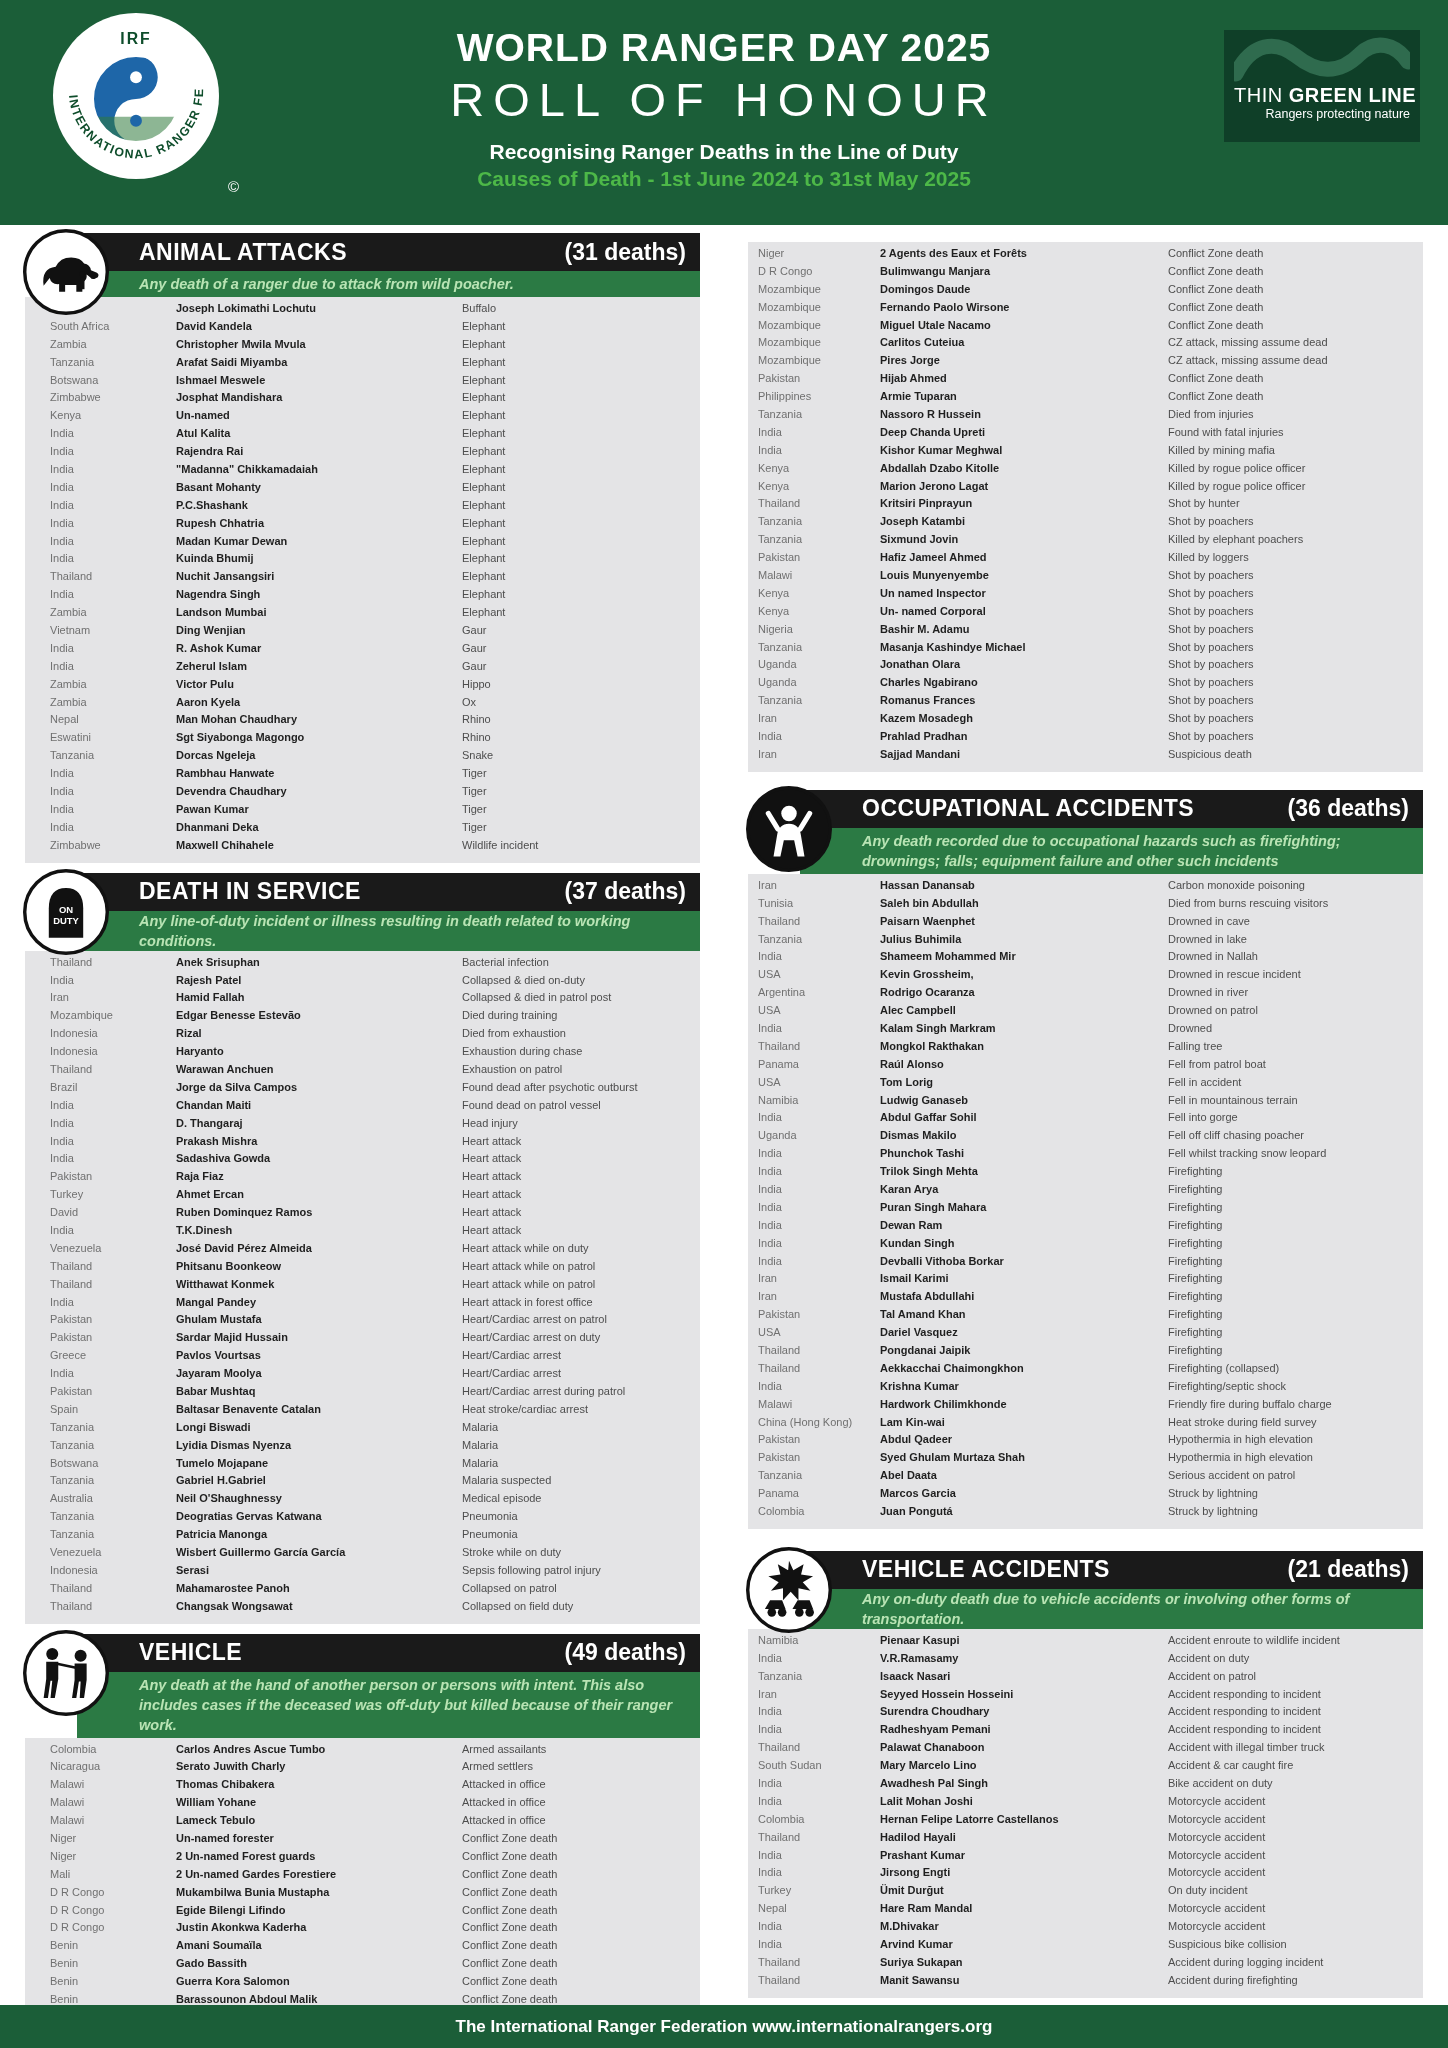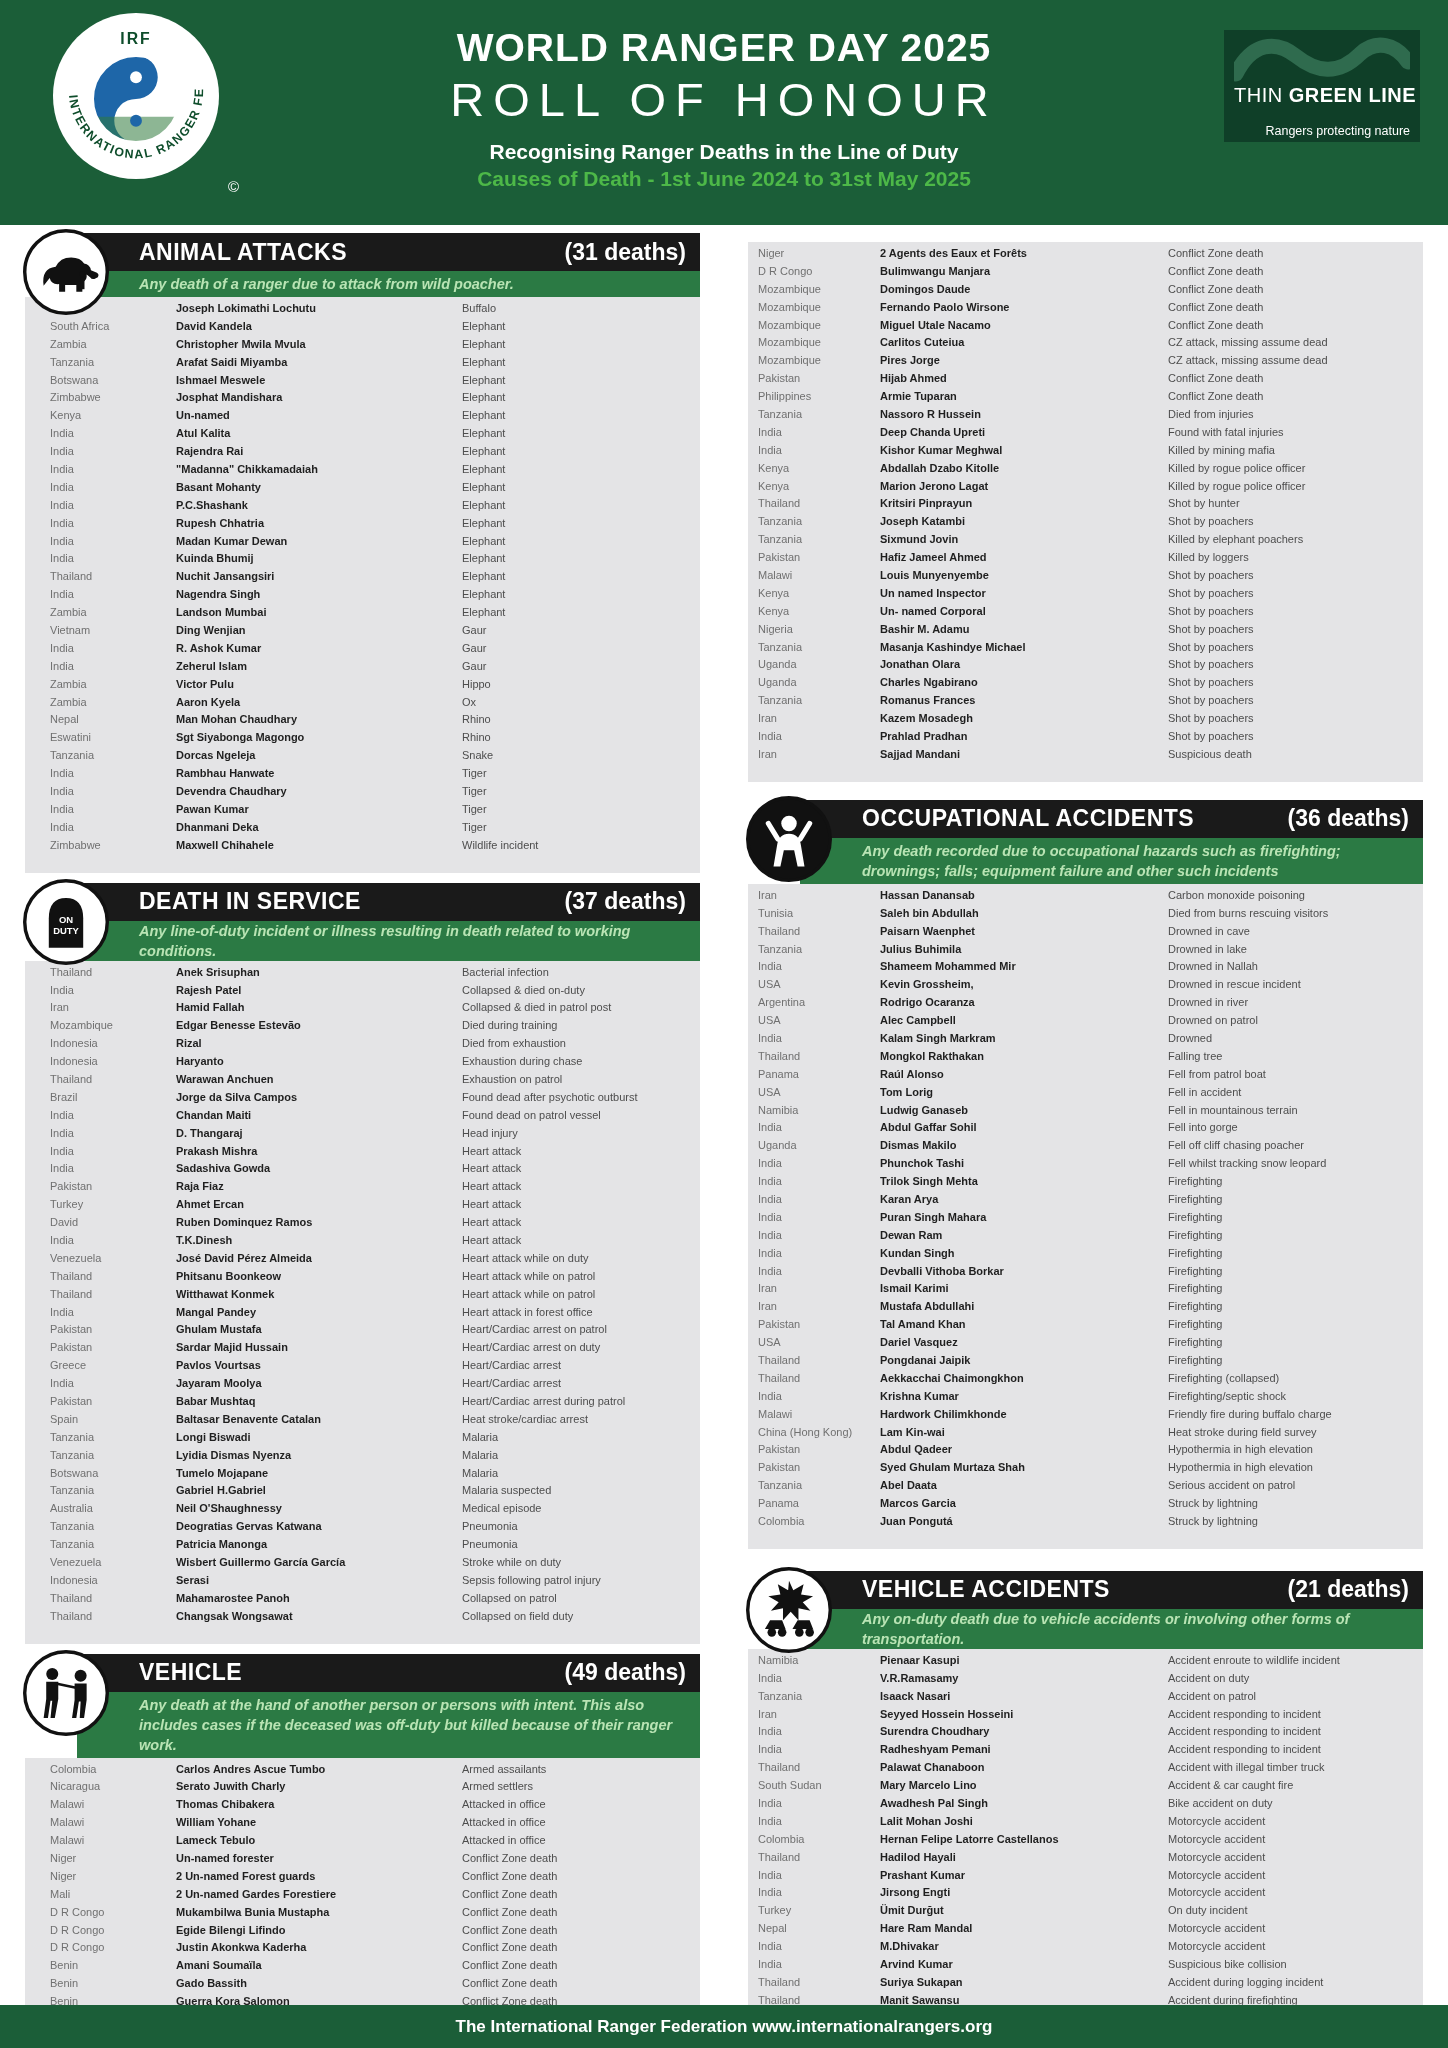--- a/index.html
+++ b/index.html
@@ -13,38 +13,38 @@
   .header-titles { position:absolute; left:50%; top:26px; transform:translateX(-50%); width:880px; text-align:center; color:#fff; }
   .ht1 { font-size:39px; font-weight:bold; letter-spacing:1px; }
   .ht2 { font-size:47px; font-weight:normal; letter-spacing:9px; margin-top:2px; }
   .ht3 { font-size:21px; font-weight:bold; margin-top:13px; }
   .ht4 { font-size:21px; font-weight:bold; margin-top:3px; color:#4DB848; }
   .tgl-logo { position:absolute; right:28px; top:30px; width:196px; height:112px; background:#0F3F28; padding:6px 10px 8px; text-align:right; }
   .tgl-wave { display:block; width:100%; height:48px; }
   .tgl-line1 { color:#fff; font-size:20px; letter-spacing:0.5px; white-space:nowrap; }
   .tgl-line1 .thin { font-weight:normal; }
   .tgl-line1 .bold { font-weight:bold; }
-  .tgl-line2 { color:#fff; font-size:12.5px; margin-top:17px; }
+  .tgl-line2 { color:#fff; font-size:12.5px; margin-top:0; }
 
   
   .content { display:flex; gap:48px; padding:8px 25px 0; }
   .col { width:675px; display:flex; flex-direction:column; }
 
   
   .cause-section { position:relative; margin-bottom:10px; }
   .section-bars { margin-left:52px; }
   .bar-black { height:38px; background:#1A1A1A; color:#fff; display:flex; align-items:center; justify-content:space-between; padding:0 14px 0 62px; }
   .bar-black .sec-title { font-size:23px; font-weight:bold; letter-spacing:0.5px; }
   .bar-black .sec-deaths { font-size:23px; font-weight:bold; }
   .bar-green { background:#2B7A44; color:#B9E4B4; font-size:14.5px; font-weight:bold; font-style:italic; padding:0 10px 0 62px; display:flex; align-items:center; min-height:26px; line-height:20px; }
   .bar-green.two-line { min-height:45px; padding-top:3px; padding-bottom:3px; }
   .section-icon { position:absolute; left:-2px; top:-4px; width:86px; height:86px; z-index:2; }
 
   
-  .rows { background:#E4E4E6; padding:3px 0 18px; }
+  .rows { background:#E4E4E6; padding:3px 0 8px; }
   .row { display:grid; grid-template-columns:126px 286px 1fr; padding-left:25px; height:17.9px; line-height:17.9px; font-size:11px; white-space:nowrap; }
   .rows-right .row { grid-template-columns:122px 288px 1fr; padding-left:10px; }
   .c-country { color:#707070; }
   .c-name { color:#1F1F1F; font-weight:bold; }
   .c-cause { color:#4D4D4D; }
 
   .right-gap-band { margin-top:9px; }
   .occ-section { margin-top:18px; }
   .veh-section { margin-top:12px; }
 

